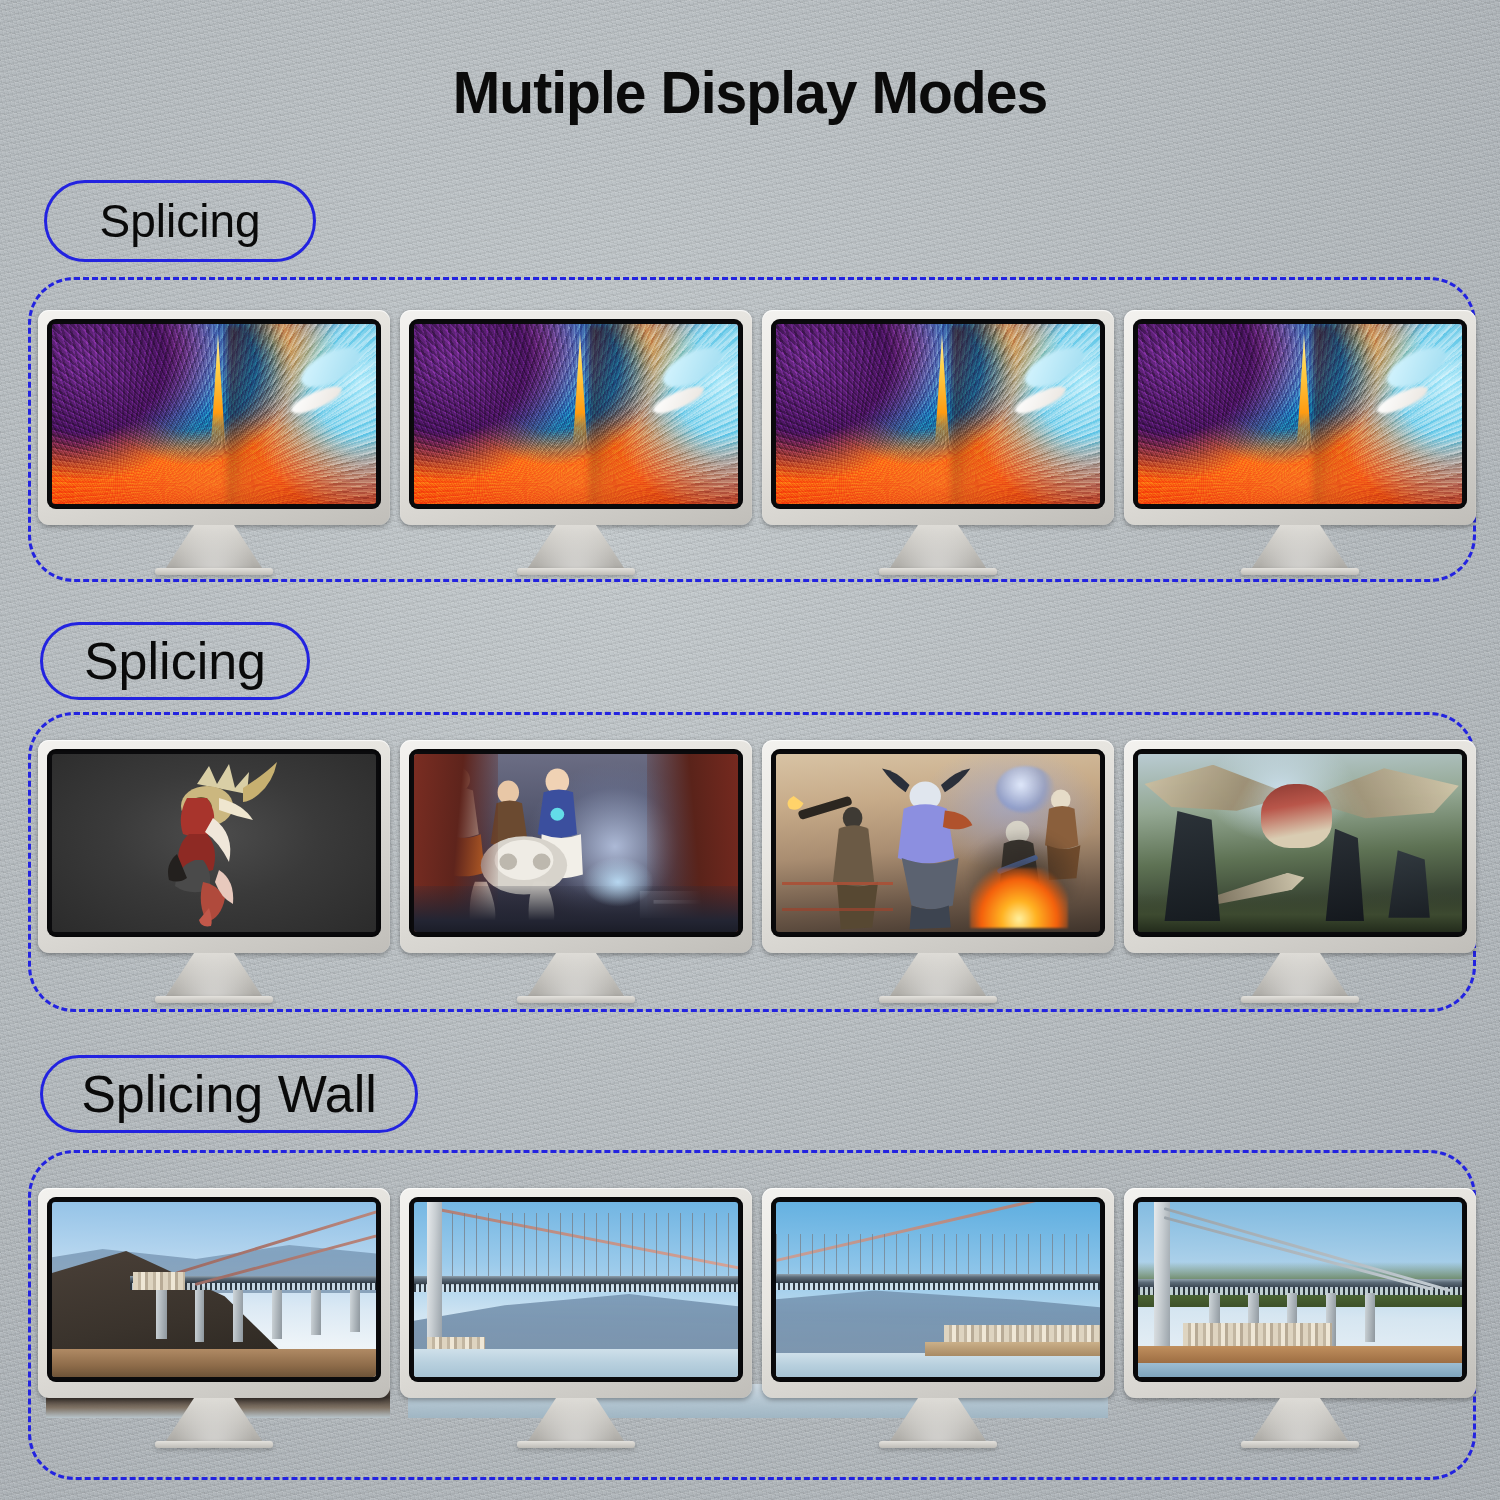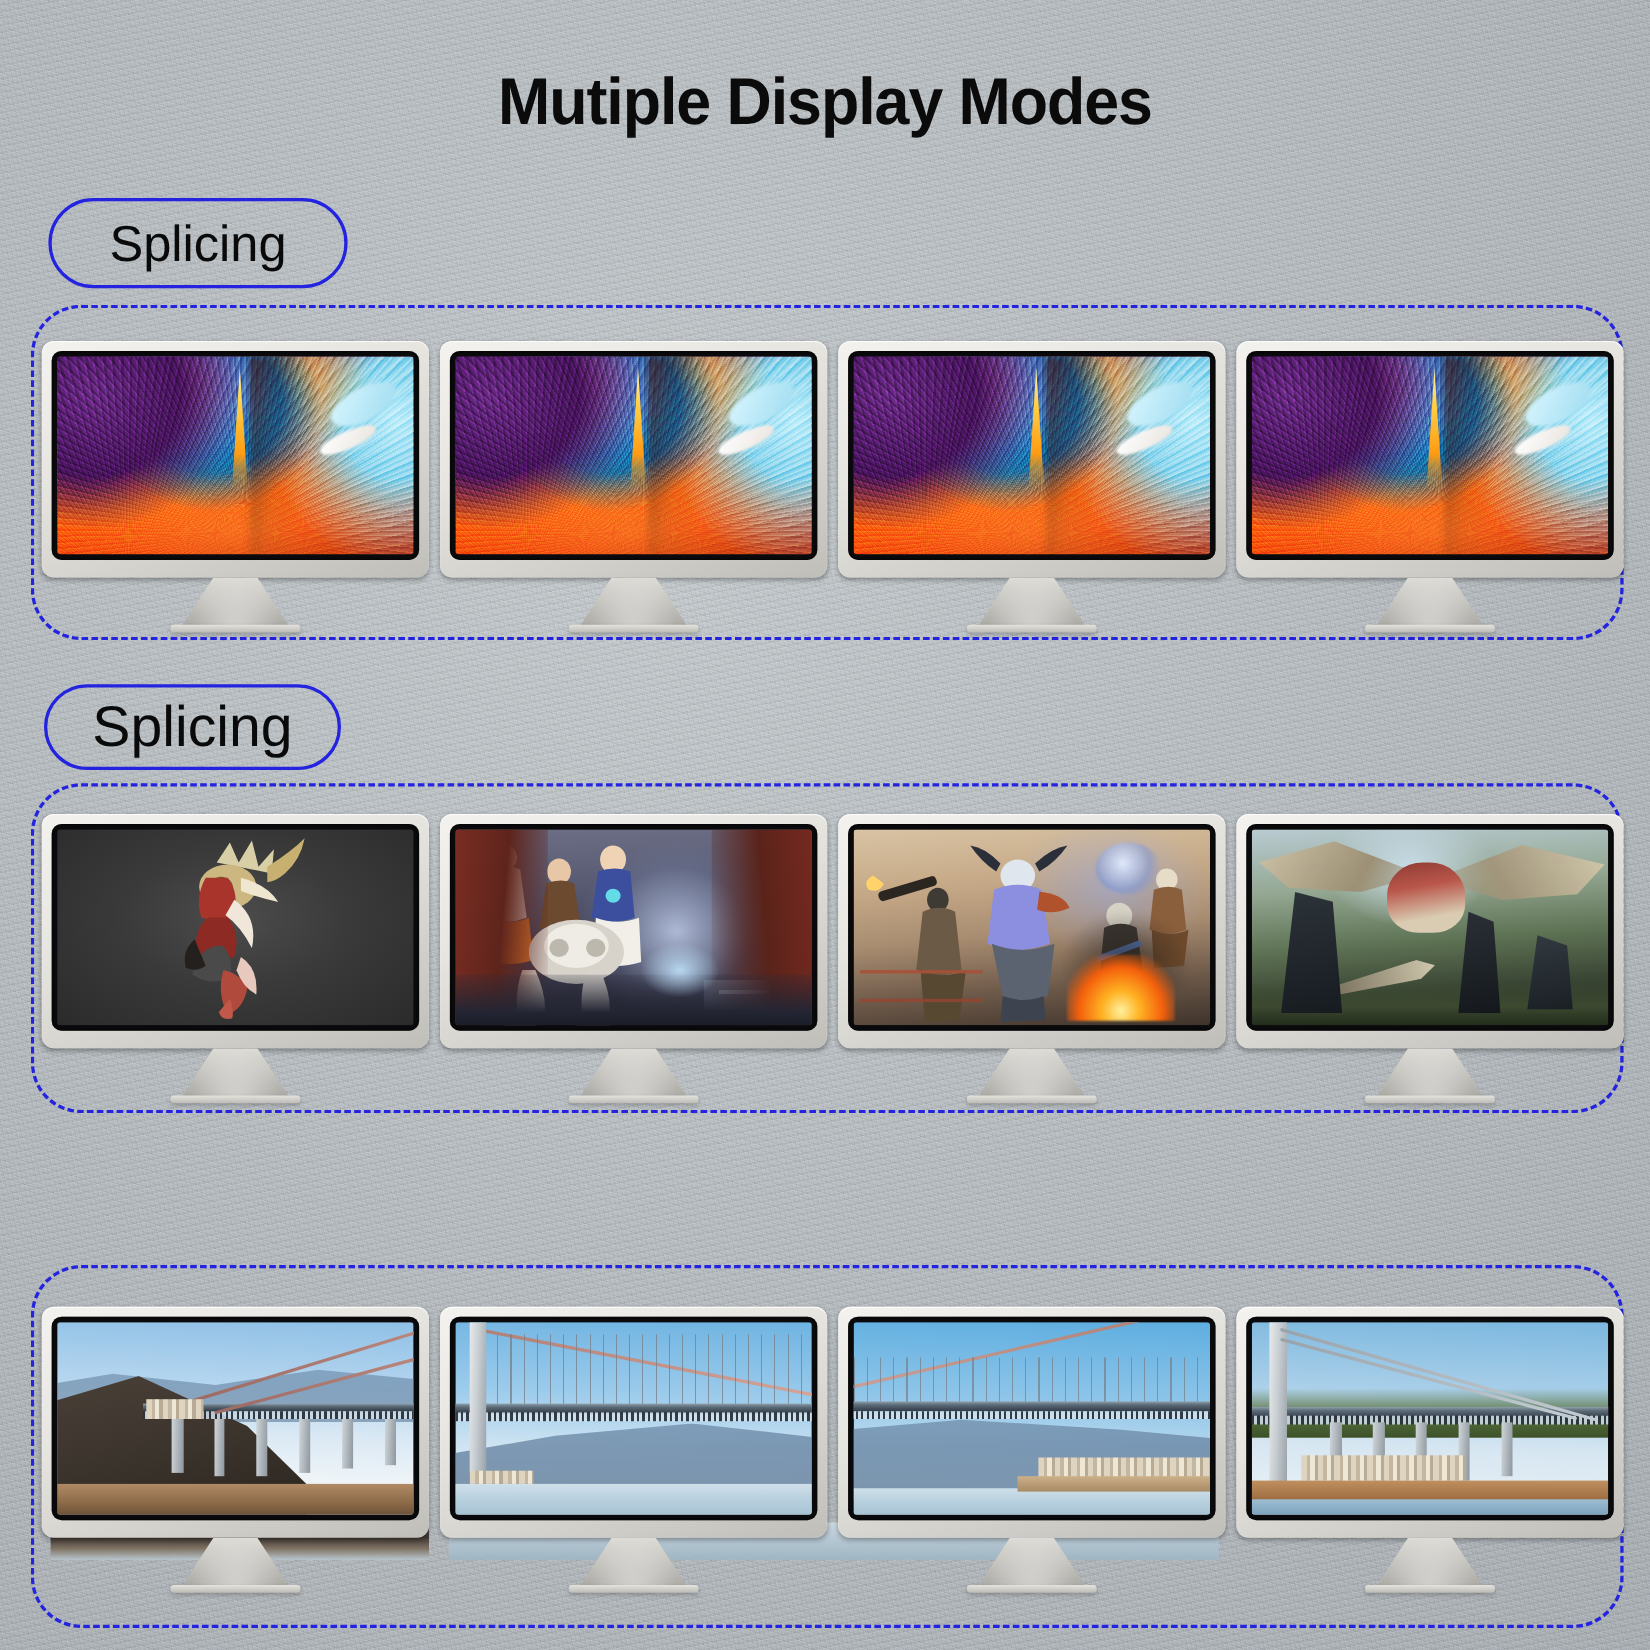--- a/index.html
+++ b/index.html
@@ -510,20 +510,23 @@
               <div class="mhw-h2"></div>
               <div class="mhw-h3"></div>
           </div>
         </div>
       </div>
     </div>
     <div class="stand" style="top:213px;"></div>
     <div class="foot" style="top:256px;"></div>
   </div>
 
+  <div class="pill" style="left:40px; top:1055px; width:378px; height:78px; font-size:52px;">
+    <span class="pill-label">Splicing Wall</span>
+  </div>
 
   <div class="group" style="left:28px; top:1150px; width:1448px; height:330px;"></div>
 
   <div class="splice-strip" style="left:46px; top:1384px; width:344px;"></div>
   <div class="splice-strip s2" style="left:408px; top:1384px; width:700px;"></div>
 
   <div class="monitor" style="left:38px; top:1188px; width:352px; height:210px; z-index:2;">
     <div class="bezel">
       <div class="inner">
         <div class="screen">

